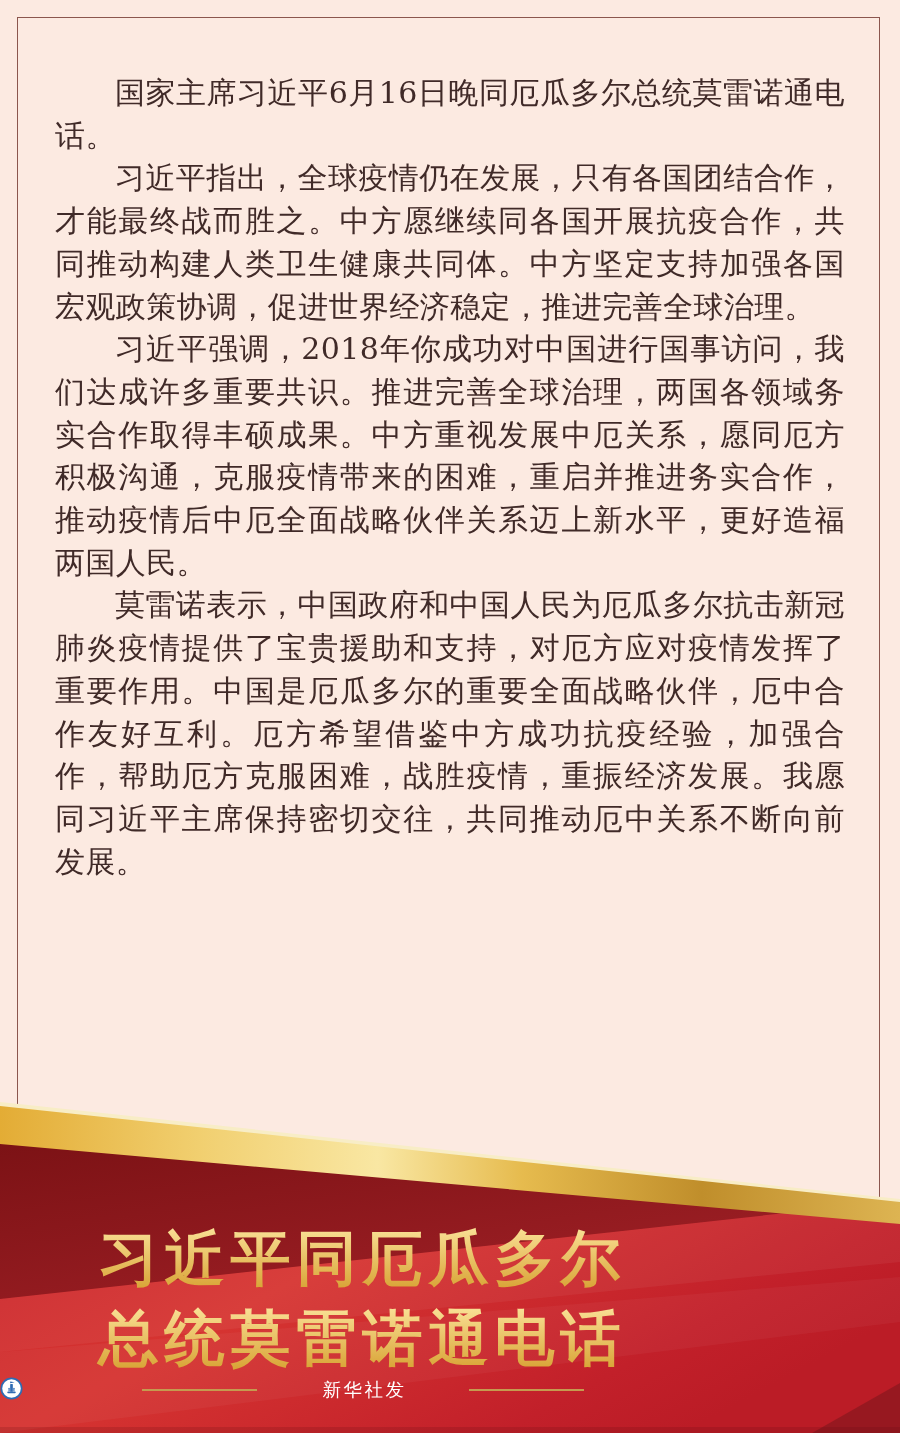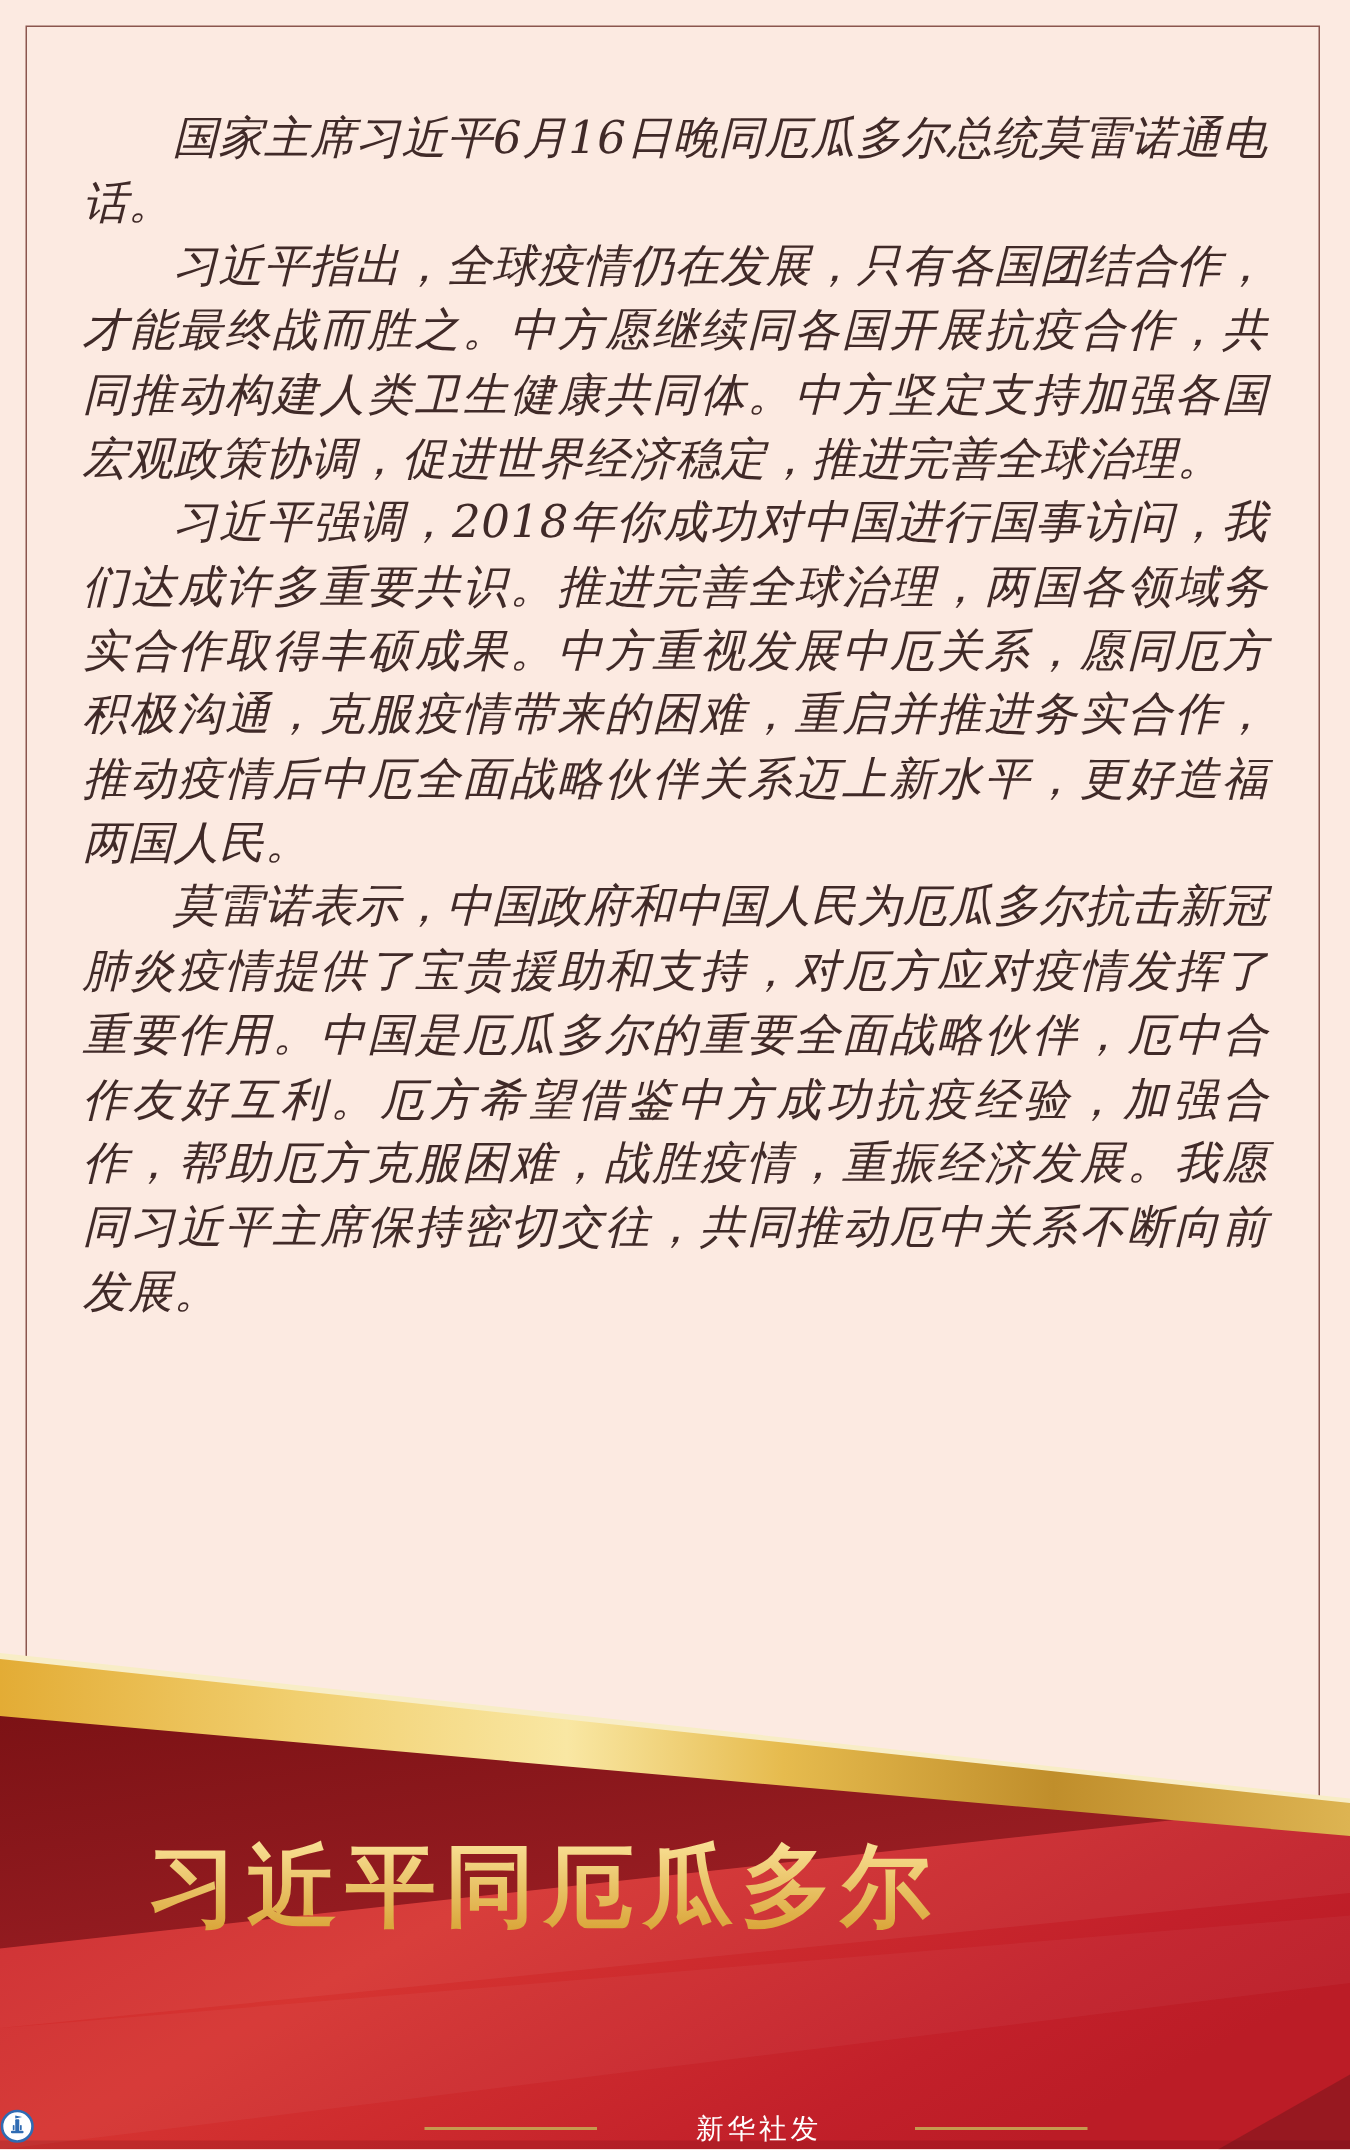--- a/index.html
+++ b/index.html
@@ -36,21 +36,20 @@
     width:790px;
     color:var(--body-text);
     font-size:30px;
     line-height:42.7px;
     text-align:justify;
   }
   .article p{
     margin:0;
     text-indent:2em;
     letter-spacing:0.4px;
-    font-style:italic;
   }
   
   .banner{
     position:absolute;
     left:0;top:1090px;
     width:725px;height:343px;
   }
   .banner svg{position:absolute;left:0;top:0;}
   .banner-title{
     position:absolute;
@@ -63,25 +62,25 @@
     letter-spacing:6px;
   }
   .banner-title .t-line{
     background:linear-gradient(180deg,var(--title-gold-top) 12%,var(--title-gold-bottom) 88%);
     -webkit-background-clip:text;
     background-clip:text;
     color:transparent;
   }
   .banner-footer{
     position:absolute;
-    left:0;top:316px;
+    left:0;top:287px;
     width:100%;
     display:flex;
     align-items:center;
-    justify-content:flex-end;
+    justify-content:center;
   }
   .footer-line{
     width:115px;height:2px;
     background:var(--footer-line-gold);
   }
   .footer-line.left{margin-right:66px;}
   .footer-line.right{margin-left:62px;}
   .footer-logo{
     width:23px;height:23px;
     margin-right:9px;
@@ -144,20 +143,21 @@
 
       <rect x="0" y="337" width="900" height="6" fill="#5c0b10" opacity="0.18"></rect>
 
       <polygon points="0,12 900,109 900,114 0,18" fill="#f8edc6"></polygon>
 
       <polygon points="0,16 900,112 900,134 0,54" fill="url(#goldGrad)"></polygon>
     </svg>
 
     <div class="banner-title">
       <div class="t-line">习近平同厄瓜多尔</div>
+      <div class="t-line">总统莫雷诺通电话</div>
     </div>
 
     <div class="banner-footer">
       <span class="footer-line left"></span>
       <svg class="footer-logo" viewBox="0 0 24 24" aria-hidden="true">
         <circle cx="12" cy="12" r="10.6" fill="#ffffff" stroke="var(--logo-blue)" stroke-width="1.8"></circle>
         <g fill="var(--logo-blue)">
           <rect x="10.6" y="7.2" width="2.8" height="8.2" rx="0.6"></rect>
           <path d="M10.6,7.4 L10.6,4.6 L15.4,5.5 L10.6,6.6 Z"></path>
           <rect x="7.6" y="15.2" width="8.8" height="1.7" rx="0.8"></rect>

